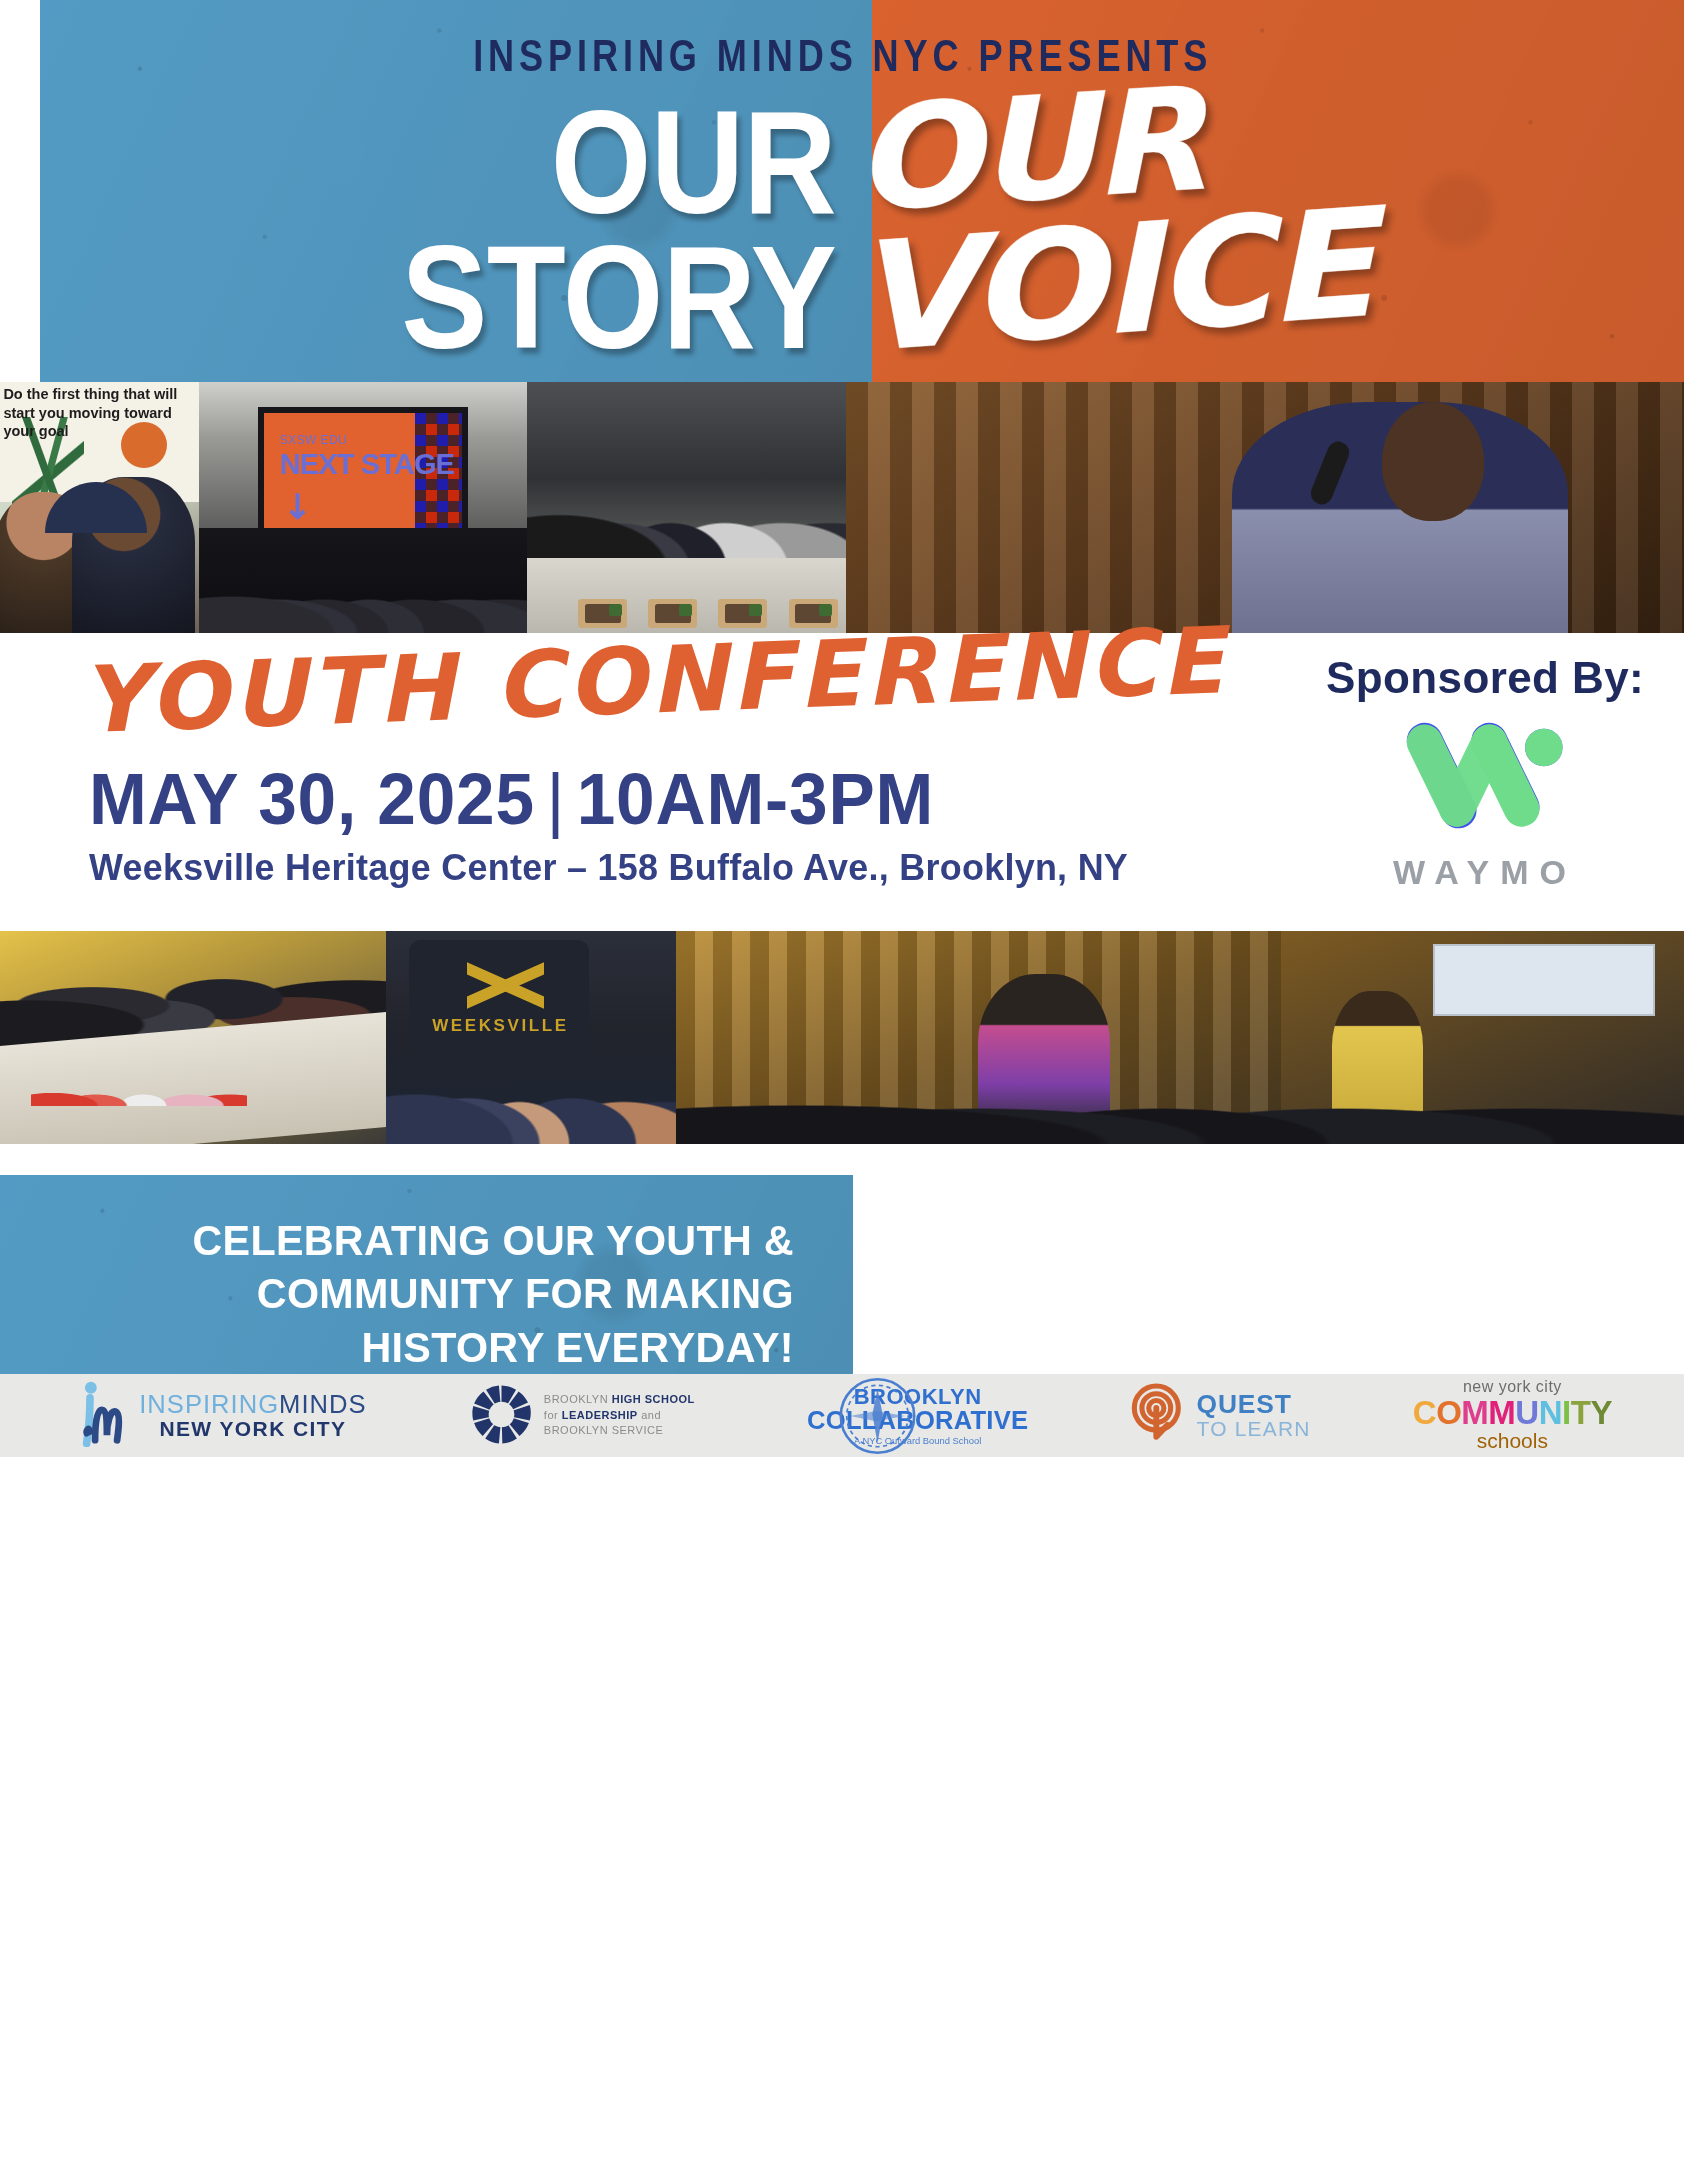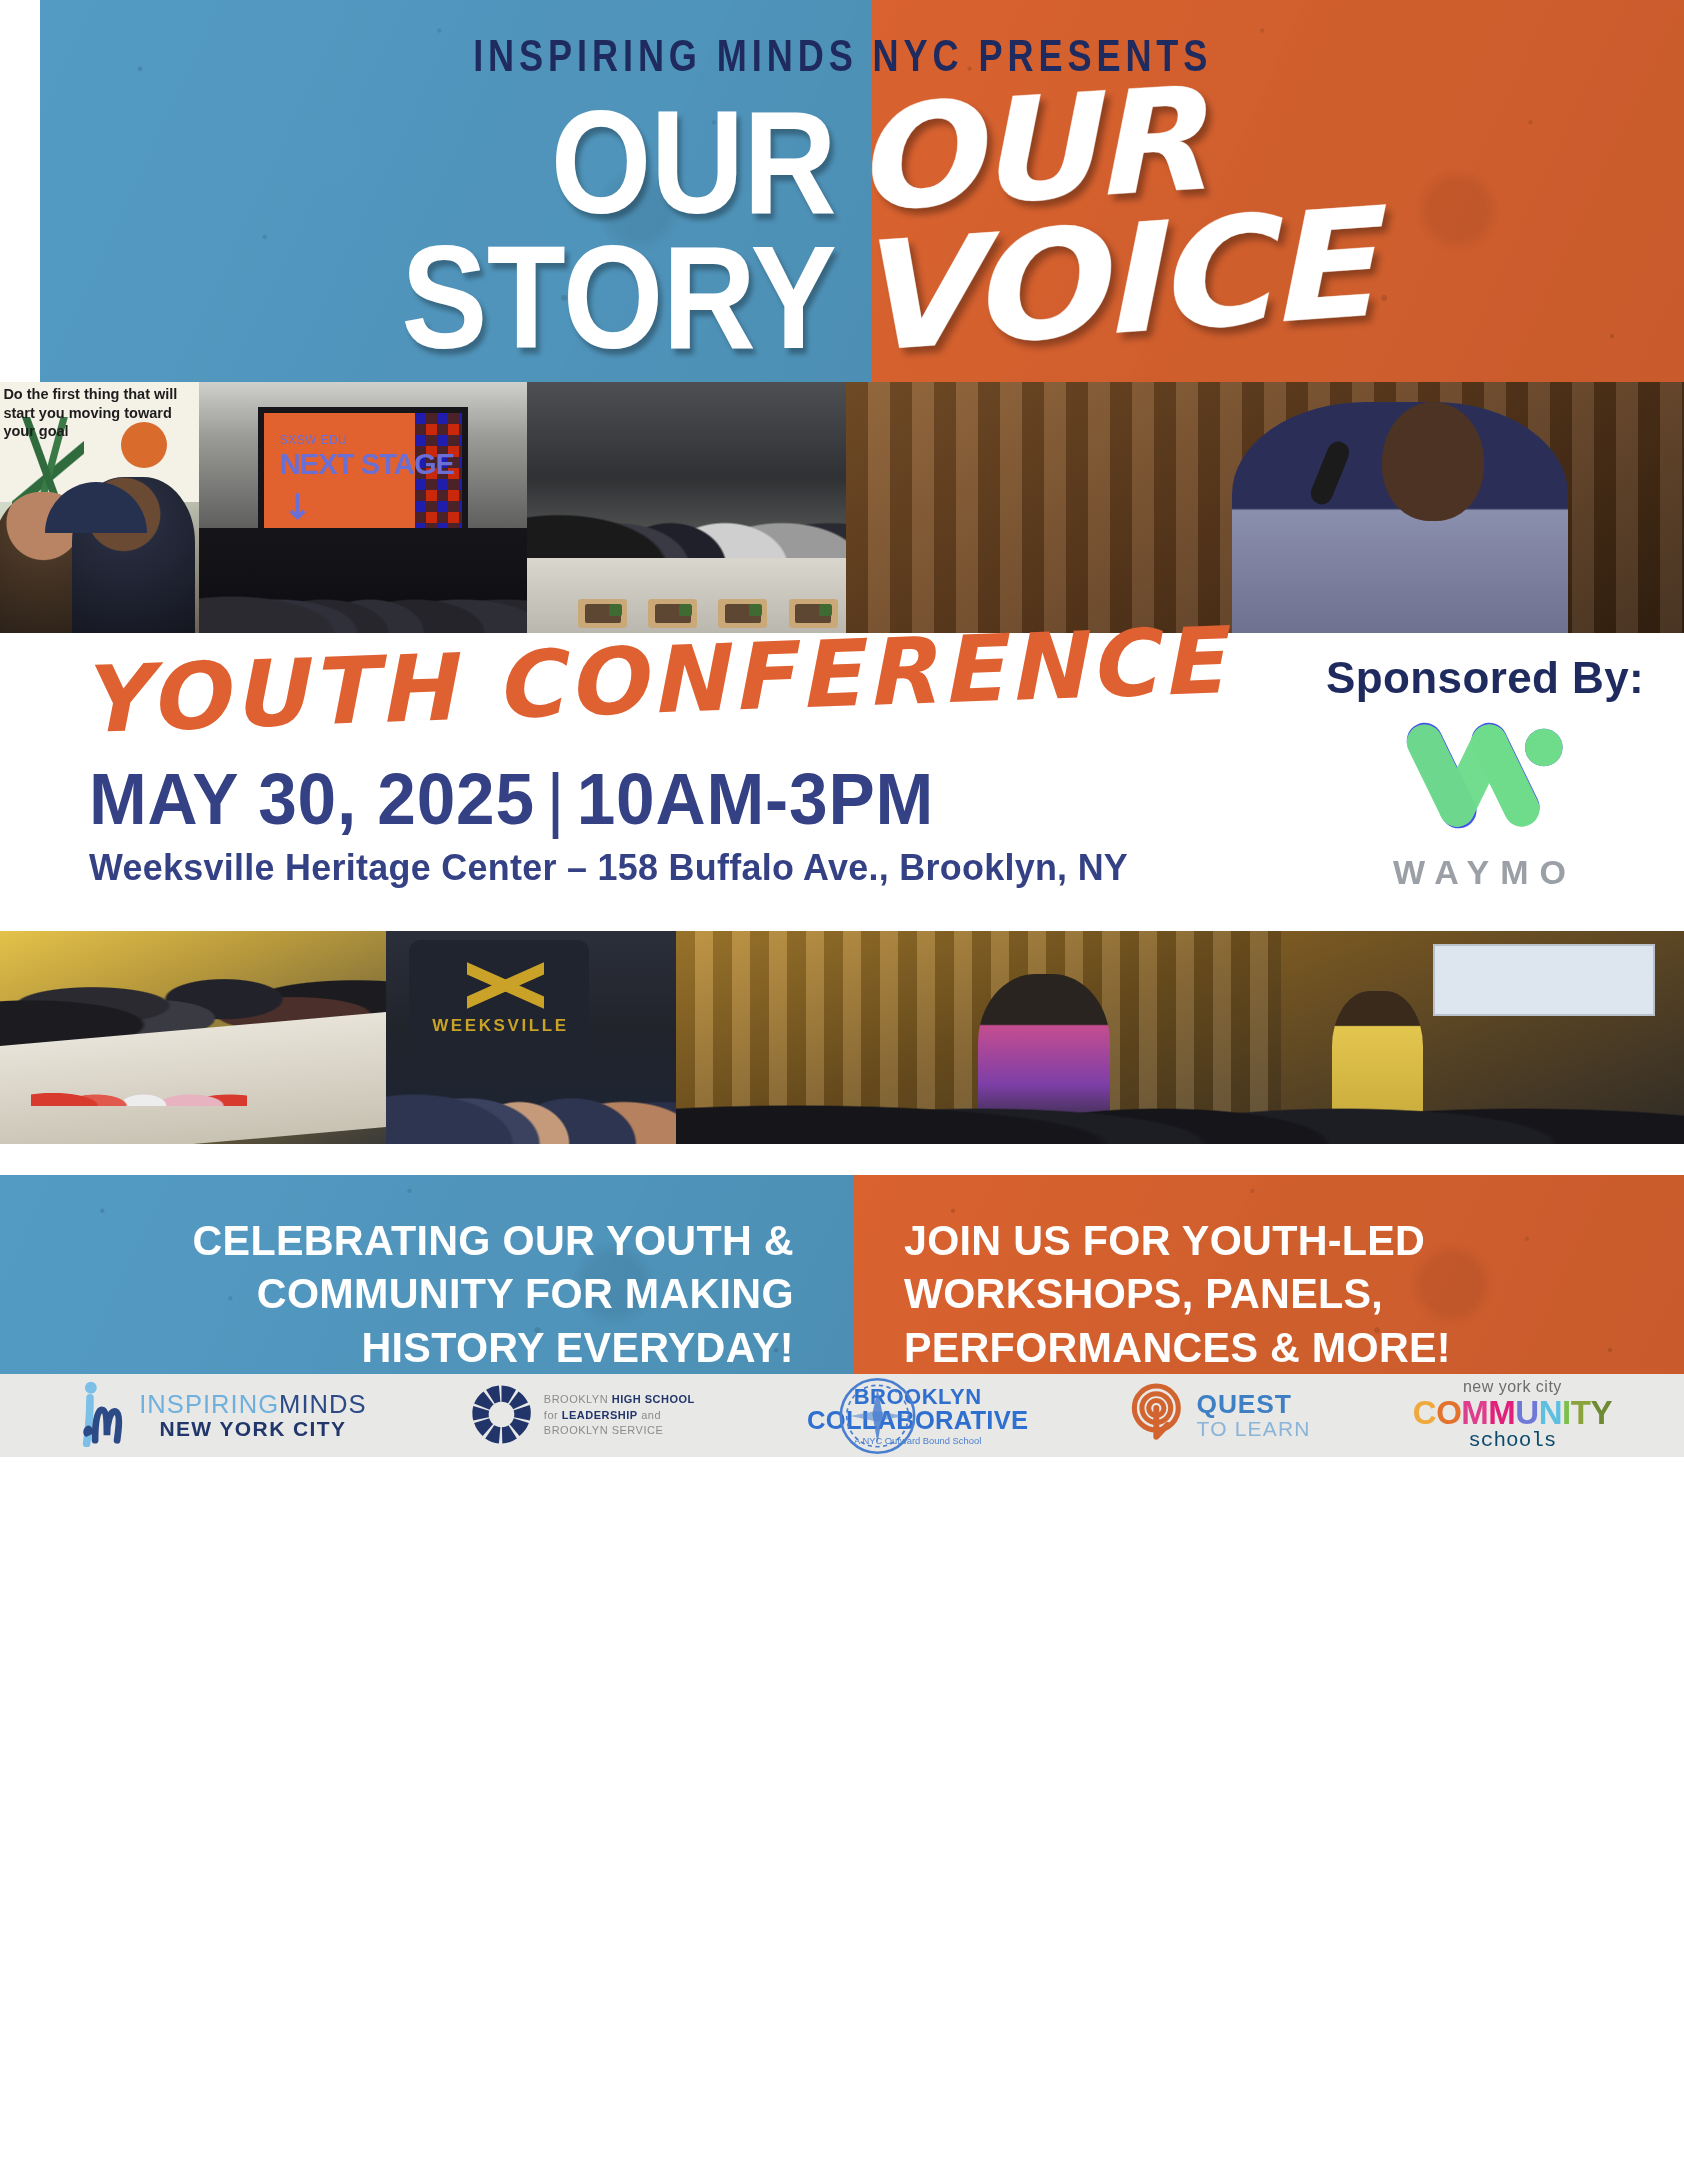--- a/index.html
+++ b/index.html
@@ -325,21 +325,21 @@
   .bc-word { text-align:center; line-height:1; color:#2f6fd0; font-weight:700; }
   .bc-l1 { font-size:22px; letter-spacing:0.5px; }
   .bc-l2 { font-size:25.6px; letter-spacing:0.2px; }
   .bc-l3 { font-size:9.4px; font-weight:400; color:#4a7fd0; margin-top:2.6px; }
   .q2l-word { line-height:1.06; }
   .q2l-l1 { font-size:26.4px; font-weight:700; color:#3f7fc4; letter-spacing:0.9px; }
   .q2l-l2 { font-size:21px; color:#8ab4d8; letter-spacing:1.2px; }
   .cs-word { text-align:center; line-height:1.05; }
   .cs-l1 { font-size:16px; color:#6d6d6d; letter-spacing:0.5px; }
   .cs-l2 { font-size:33px; font-weight:700; letter-spacing:-0.5px; }
-  .cs-l3 { font-size:21px; color:#0c4a6e;font-family:Liberation Mono, monospace; }
+  .cs-l3 { font-size:21px; color:#a16207; }
 </style>
 </head>
 <body>
 
 <section class="hero">
   <div class="hero-half hero-left grain"></div>
   <div class="hero-half hero-right grain"></div>
 
   <div class="hero-overlay">
     <div class="presents">INSPIRING MINDS NYC PRESENTS</div>
@@ -467,27 +467,20 @@
 </section>
 
 <section class="cta">
   <div class="cta-half cta-left grain">
     <div class="cta-text">
       <div>CELEBRATING OUR YOUTH &amp;</div>
       <div>COMMUNITY FOR MAKING</div>
       <div>HISTORY EVERYDAY!</div>
     </div>
   </div>
-  <div class="cta-half cta-right grain">
-    <div class="cta-text">
-      <div>JOIN US FOR YOUTH-LED</div>
-      <div>WORKSHOPS, PANELS,</div>
-      <div>PERFORMANCES &amp; MORE!</div>
-    </div>
-  </div>
 </section>
 
 <footer class="footer">
 
   <div class="logo">
     <span>
       <svg width="56" height="66" viewBox="0 0 66 78" aria-hidden="true">
         <path d="M20 20 C20 46 18 60 16 74" stroke="#7cc0e8" stroke-width="9" fill="none" stroke-linecap="round"></path>
         <circle cx="21" cy="8" r="7" fill="#7cc0e8"></circle>
         <path d="M16 66 C12 66 10 58 15 54 C20 50 24 56 24 62" fill="#2b4a86"></path>

